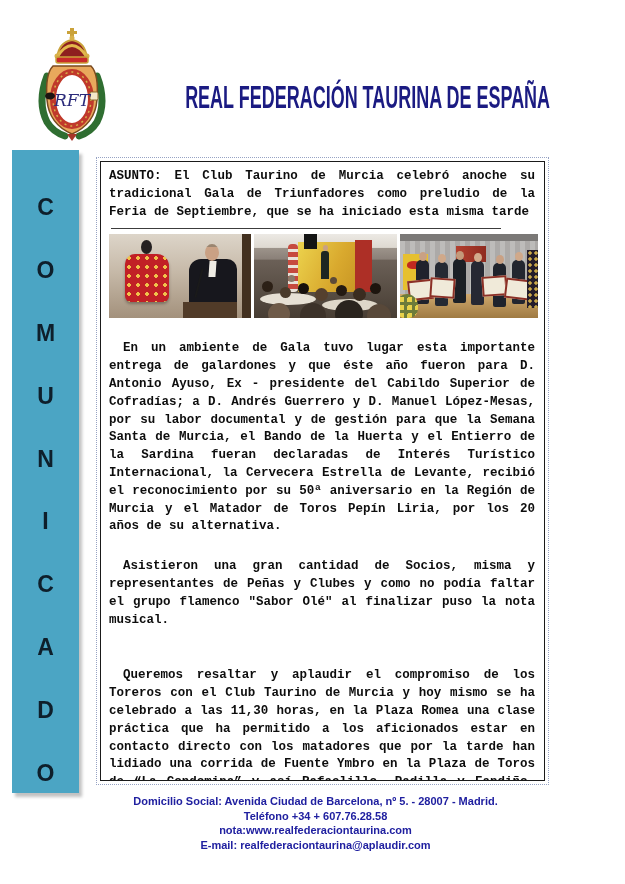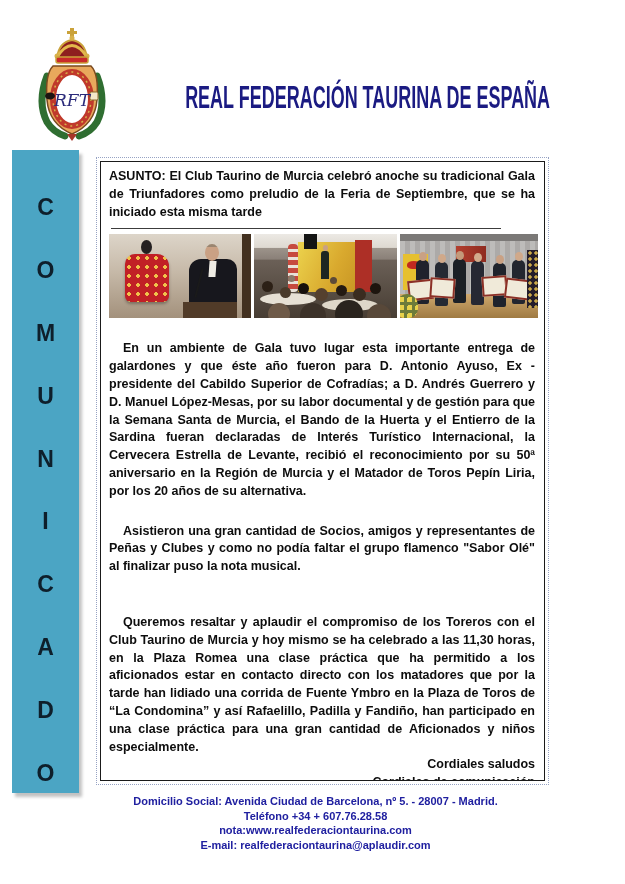--- a/index.html
+++ b/index.html
@@ -20,21 +20,21 @@
            justify-content:space-between;box-sizing:border-box;padding:46px 0 8px;}
   .sidebar .ltr{font-size:23px;font-weight:bold;color:#0e1f2b;line-height:1;}
 
   
   .content-outer{position:absolute;left:96px;top:157px;width:453px;height:628px;
                  border:1px dotted #97a3c4;box-sizing:border-box;}
   .content-inner{position:absolute;left:3px;top:3px;right:3px;bottom:3px;
                  border:1.5px solid #1a1a1a;box-sizing:border-box;
                  padding:6px 9px 4px 8px;overflow:hidden;}
   .subject,.para,.closing{font-weight:bold;font-size:12.5px;line-height:17.8px;
-                 color:#0d0d0d;margin:0;}
+                 color:#0d0d0d;margin:0;font-family:Liberation Mono, monospace;}
   .subject{text-align:justify;}
   .para{text-align:justify;text-indent:14px;margin-top:22px;}
   .gap{height:16px;}
   .rule{height:0;border-bottom:1.4px solid #3c3c3c;width:390px;margin:7px 0 1px 2px;}
   .closing{text-align:right;}
 
   
   .strip{display:flex;gap:3px;height:84px;margin:5px 0 5px;}
   .photo{position:relative;overflow:hidden;height:100%;flex:none;}
   .p1{width:142px;background:linear-gradient(180deg,#ddd5c9 0%,#c6b9a8 45%,#a3917c 100%);}
@@ -180,21 +180,21 @@
           <div class="frame f1"></div>
           <div class="frame f2"></div>
           <div class="frame f3"></div>
           <div class="frame f4"></div>
           <div class="p3-flowers"></div>
           <div class="p3-outfit"></div>
         </div>
       </div>
 
       <p class="para">En un ambiente de Gala tuvo lugar esta importante entrega de galardones y que éste año fueron para D. Antonio Ayuso, Ex - presidente del Cabildo Superior de Cofradías; a D. Andrés Guerrero y D. Manuel López-Mesas, por su labor documental y de gestión para que la Semana Santa de Murcia, el Bando de la Huerta y el Entierro de la Sardina fueran declaradas de Interés Turístico Internacional, la Cervecera Estrella de Levante, recibió el reconocimiento por su 50ª aniversario en la Región de Murcia y el Matador de Toros Pepín Liria, por los 20 años de su alternativa.</p>
-      <p class="para">Asistieron una gran cantidad de Socios, amigos y representantes de Peñas y Clubes y como no podía faltar el grupo flamenco "Sabor Olé" al finalizar puso la nota musical.</p>
+      <p class="para">Asistieron una gran cantidad de Socios, misma y representantes de Peñas y Clubes y como no podía faltar el grupo flamenco "Sabor Olé" al finalizar puso la nota musical.</p>
       <div class="gap"></div>
       <p class="para">Queremos resaltar y aplaudir el compromiso de los Toreros con el Club Taurino de Murcia y hoy mismo se ha celebrado a las 11,30 horas, en la Plaza Romea una clase práctica que ha permitido a los aficionados estar en contacto directo con los matadores que por la tarde han lidiado una corrida de Fuente Ymbro en la Plaza de Toros de “La Condomina” y así Rafaelillo, Padilla y Fandiño, han participado en una clase práctica para una gran cantidad de Aficionados y niños especialmente.</p>
 
       <p class="closing">Cordiales saludos</p>
       <p class="closing">Cordiales de comunicación</p>
     </div>
   </div>
 
   <div class="footer">
     <div>Domicilio Social: Avenida Ciudad de Barcelona, nº 5. - 28007 - Madrid.</div>

